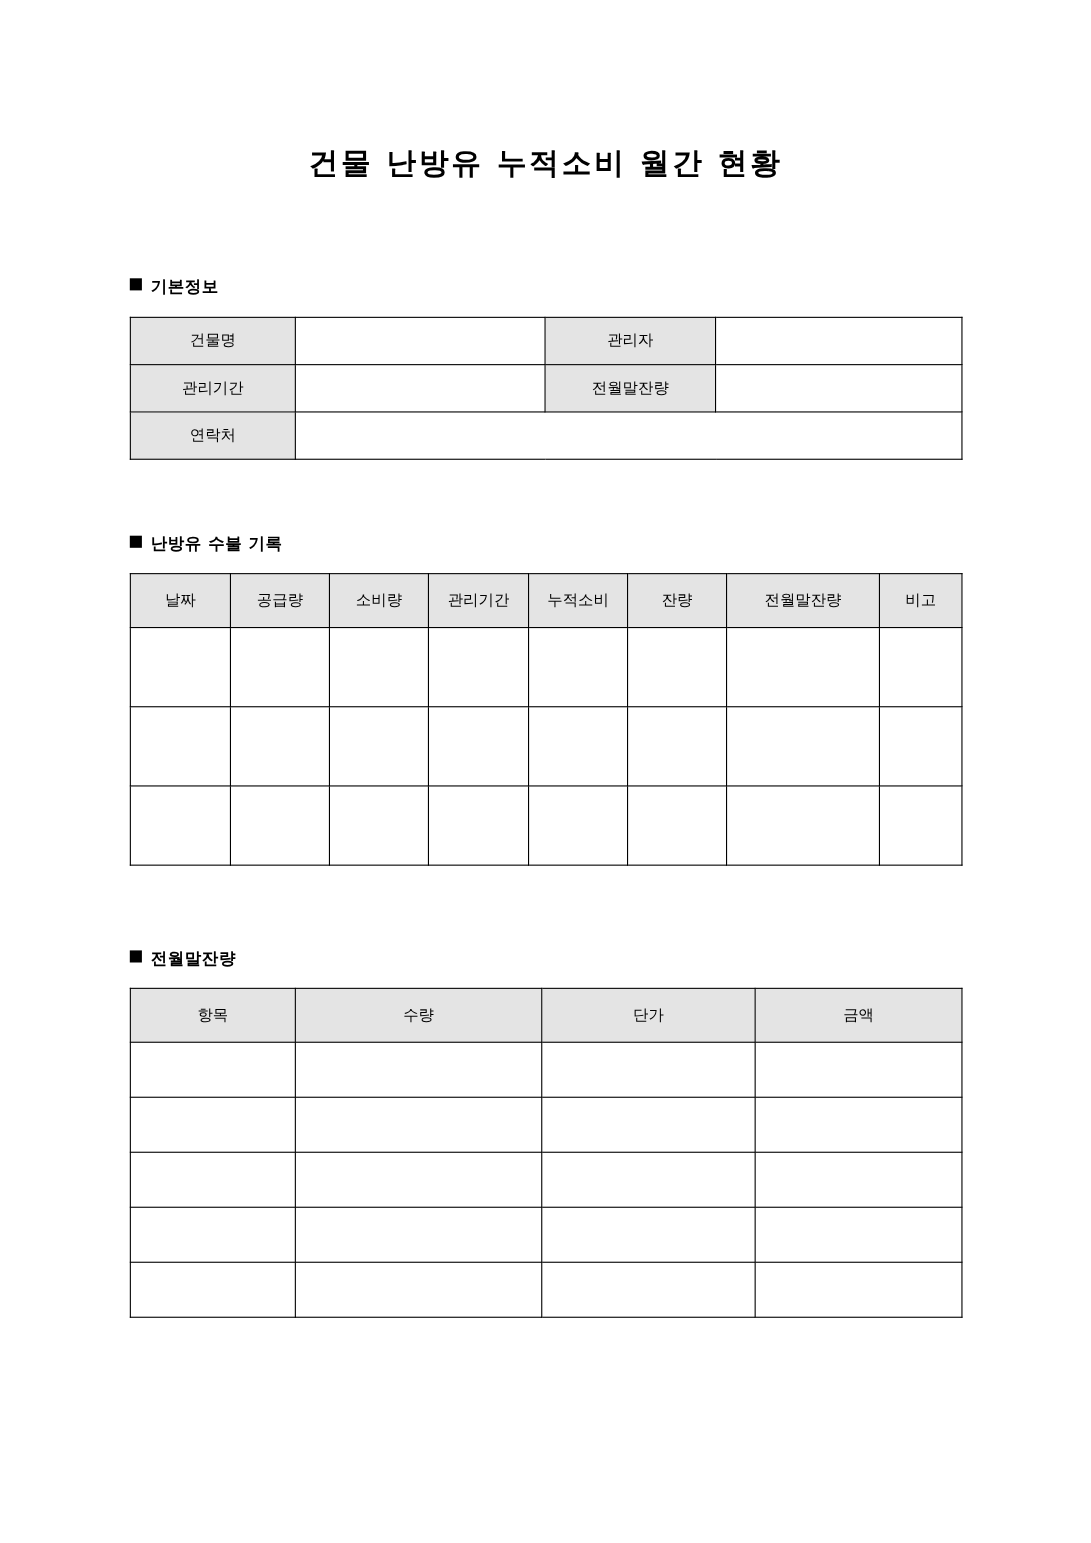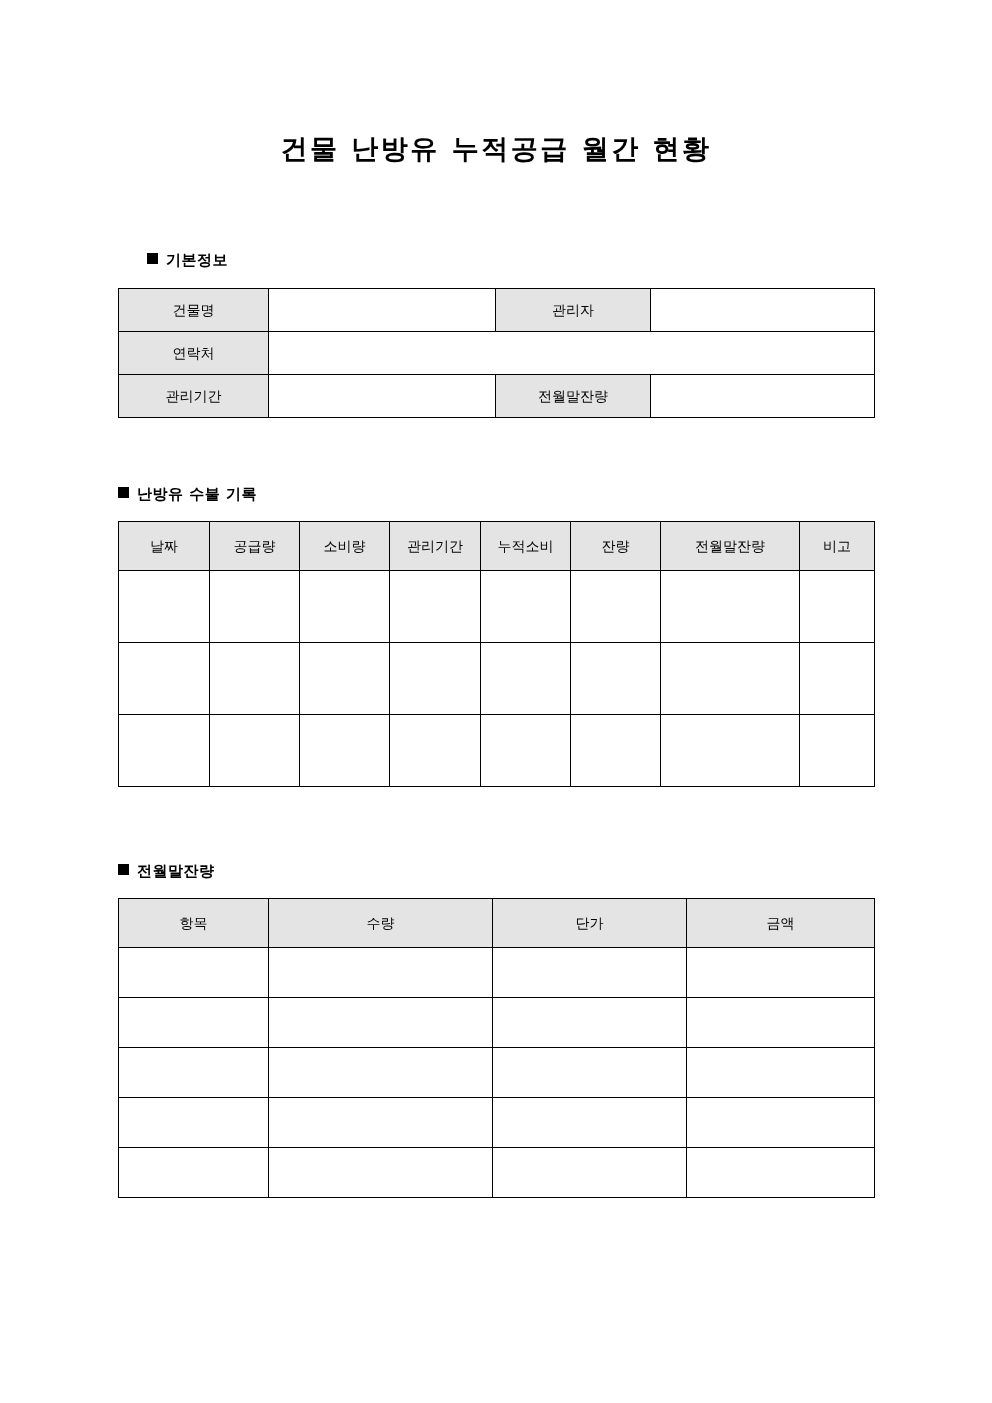--- a/index.html
+++ b/index.html
@@ -49,21 +49,21 @@
     white-space: nowrap;
   }
   .section-heading .bullet {
     display: inline-block;
     width: 11px;
     height: 11px;
     background: #000000;
     margin-right: 8px;
     vertical-align: 1px;
   }
-  .sec1-heading { top: 251px; margin-left: 29px; }
+  .sec1-heading { top: 251px; }
   .sec2-heading { top: 485px; }
   .sec3-heading { top: 862px; }
 
   
   table.grid {
     position: absolute;
     left: 118px;
     width: 756px;
     border-collapse: collapse;
     table-layout: fixed;
@@ -97,49 +97,49 @@
   
   #summary-table { top: 898px; padding-left: 44px; }
   #summary-table th.hdr { height: 48px; }
   #summary-table td.cell { height: 49px; }
 </style>
 </head>
 <body>
 
 <div class="page">
 
-  <div class="doc-title">건물 난방유 누적공급 월간 현황</div>
+  <div class="doc-title">건물 난방유 누적소비 월간 현황</div>
 
   <div class="section-heading sec1-heading">
     <span class="bullet"></span><span>기본정보</span>
   </div>
 
   <table class="grid" id="info-table">
     <colgroup>
       <col style="width:150px">
       <col style="width:227px">
       <col style="width:155px">
       <col style="width:224px">
     </colgroup>
     <tbody>
       <tr>
         <td class="lbl">건물명</td>
         <td class="val"></td>
         <td class="lbl">관리자</td>
         <td class="val"></td>
       </tr>
       <tr>
+        <td class="lbl">관리기간</td>
+        <td class="val"></td>
+        <td class="lbl">전월말잔량</td>
+        <td class="val"></td>
+      </tr>
+      <tr>
         <td class="lbl">연락처</td>
         <td class="val" colspan="3"></td>
-      </tr>
-      <tr>
-        <td class="lbl">관리기간</td>
-        <td class="val"></td>
-        <td class="lbl">전월말잔량</td>
-        <td class="val"></td>
       </tr>
     </tbody>
   </table>
 
   <div class="section-heading sec2-heading">
     <span class="bullet"></span><span>난방유 수불 기록</span>
   </div>
 
   <table class="grid" id="record-table">
     <colgroup>

